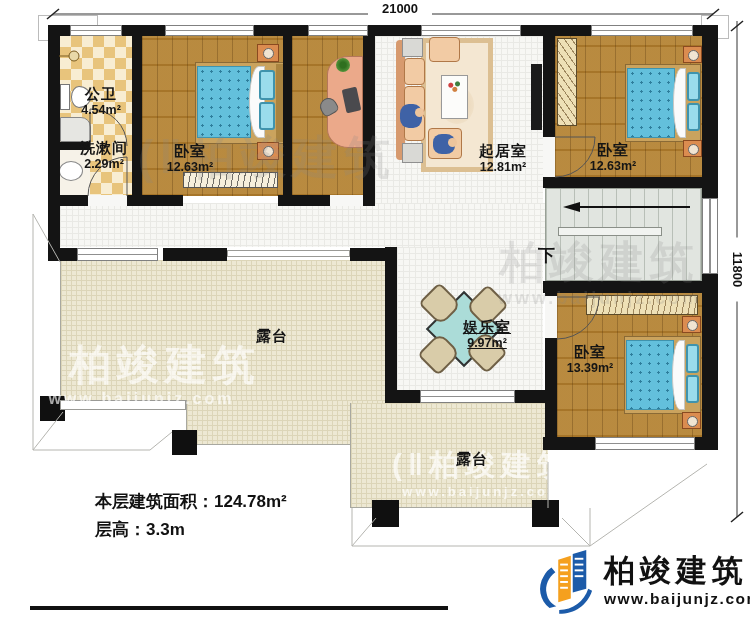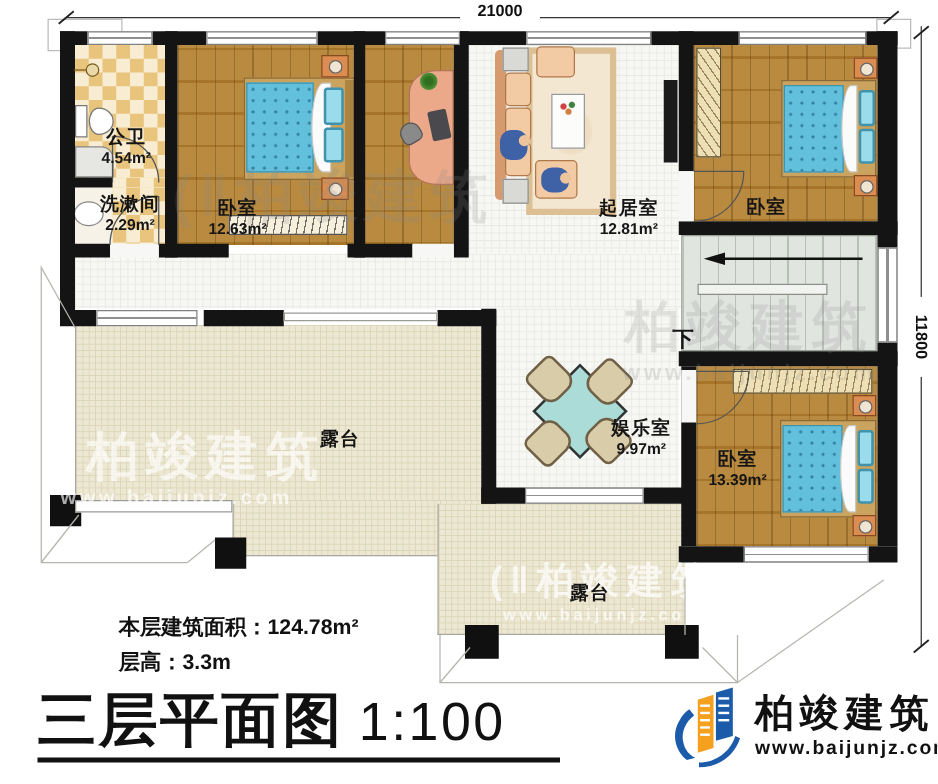--- a/index.html
+++ b/index.html
@@ -38,21 +38,21 @@
     border-radius:50%;background:#f0e4d2;border:1px solid #666;}
   .hatch{background-color:#eee0b6;border:1px solid #5a4a2a;z-index:6;
     background-image:repeating-linear-gradient(55deg,rgba(90,60,20,.55) 0 1px,transparent 1px 6px);}
   .hatch2{background-color:#f6efdc;border:1px solid #555;z-index:21;
     background-image:repeating-linear-gradient(100deg,rgba(40,40,40,.65) 0 1px,transparent 1px 6px);}
   .chair{background:#d9cca9;border:2px solid #6f6046;border-radius:6px 6px 10px 10px;z-index:6;}
   .sofa-c{background:#f2cba4;border:1px solid #b07848;border-radius:4px;z-index:6;}
   .person{background:#3f62a6;border-radius:40%;z-index:8;}
   .person::after{content:"";position:absolute;width:9px;height:9px;border-radius:50%;background:#edc49c;right:-2px;top:4px;}
   .lbl{position:absolute;z-index:60;text-align:center;color:#151515;font-weight:700;line-height:1.12;}
-  .lbl .nm{font-size:15px;display:block;letter-spacing:1px;margin-top:16px;}
+  .lbl .nm{font-size:15px;display:block;letter-spacing:1px;}
   .lbl .ar{font-size:12.5px;display:block;}
   .dim{position:absolute;z-index:60;font-size:13px;font-weight:700;color:#111;background:#fff;text-align:center;}
   .wm{position:absolute;z-index:40;font-weight:700;white-space:nowrap;pointer-events:none;line-height:1;text-align:center;}
   .wm .wmt{display:block;letter-spacing:6px;}
   .wm .wmu{display:block;letter-spacing:3px;margin-top:5px;}
   .eave{background:#fff;border:1px solid #bbb;z-index:0;}
   .footer-line{position:absolute;z-index:60;font-size:17px;font-weight:600;color:#111;white-space:nowrap;}
   .title-row{position:absolute;z-index:60;display:flex;align-items:baseline;color:#111;white-space:nowrap;}
   .title-main{font-size:47px;font-weight:700;letter-spacing:2px;}
   .title-scale{font-size:43px;font-weight:400;margin-left:12px;letter-spacing:2px;}
@@ -264,44 +264,40 @@
     <span class="nm">起居室</span>
       <span class="ar">12.81m²</span>
   </div>
   <div class="lbl" style="left:573px;top:142px;width:80px;">
     <span class="nm">卧室</span>
       <span class="ar">12.63m²</span>
   </div>
   <div class="lbl" style="left:534px;top:246px;width:26px;">
     <span class="nm" style="font-size:17px;">下</span>
   </div>
-  <div class="lbl" style="left:470px;top:319px;width:86px;">
+  <div class="lbl" style="left:444px;top:319px;width:86px;text-decoration:underline;">
     <span class="nm">娱乐室</span>
       <span class="ar">9.97m²</span>
   </div>
   <div class="lbl" style="left:548px;top:344px;width:84px;">
     <span class="nm">卧室</span>
       <span class="ar">13.39m²</span>
   </div>
   <div class="lbl" style="left:242px;top:328px;width:60px;">
     <span class="nm">露台</span>
   </div>
   <div class="lbl" style="left:442px;top:451px;width:60px;">
     <span class="nm">露台</span>
   </div>
 
   <div class="footer-line" style="left:95px;top:490px;">
     <span>本层建筑面积：</span><span>124.78m²</span>
   </div>
   <div class="footer-line" style="left:95px;top:518px;">
     <span>层高：</span><span>3.3m</span>
-  </div>
-  <div class="title-row" style="left:30px;top:545px;">
-    <span class="title-main">三层平面图</span>
-    <span class="title-scale">1:100</span>
   </div>
   <div class="title-underline" style="left:30px;top:606px;width:418px;height:4px;"></div>
 
   <div class="logo" style="left:536px;top:546px;">
     <svg width="58" height="70" viewBox="0 0 60 72">
       <path d="M14 64 C4 56 1 42 8 31 C10 27 13 24 16 22 L20 27 C13 32 9 41 11 49 C12 55 16 60 21 62 Z" fill="#1c5ba9"></path>
       <polygon points="23,14 36,10 36,54 23,58" fill="#f5a01e"></polygon>
       <g fill="#fff">
         <rect x="25" y="18" width="8" height="2"></rect>
           <rect x="25" y="24" width="8" height="2"></rect>

